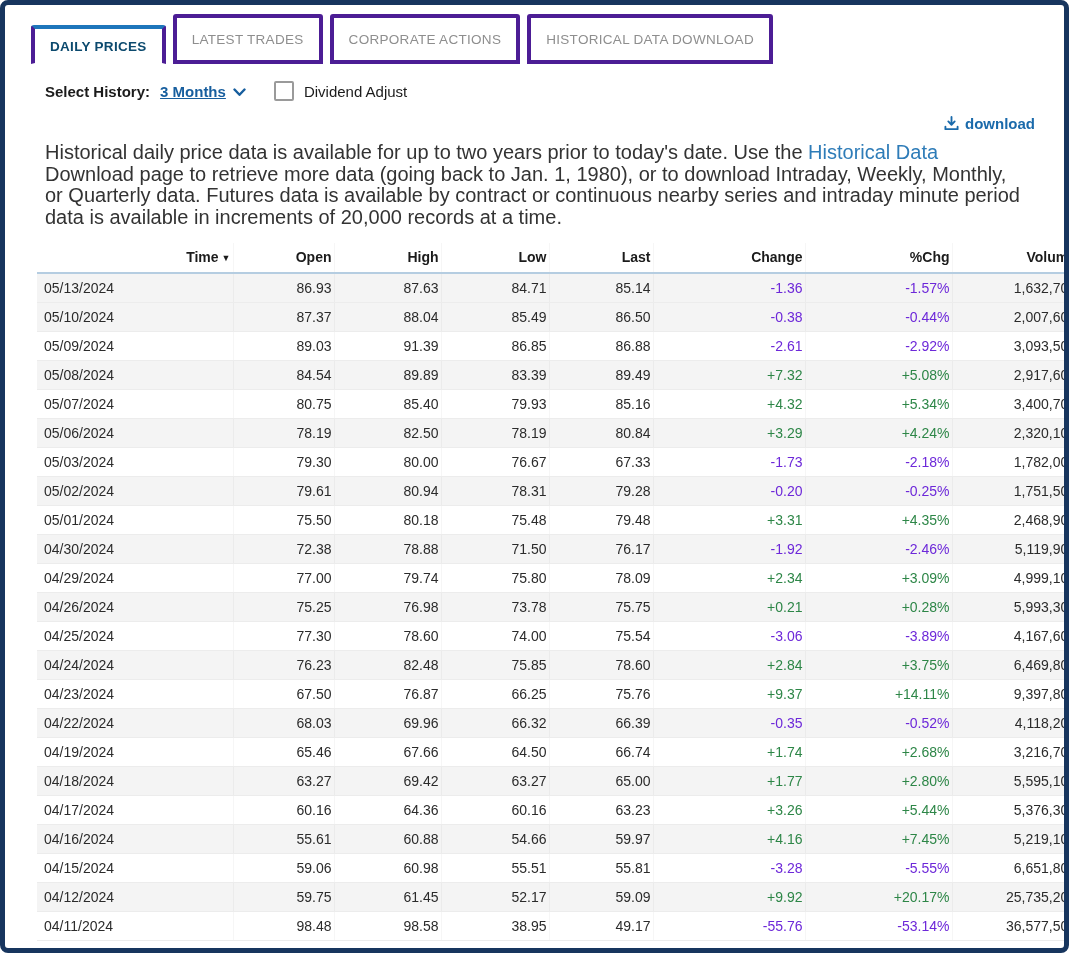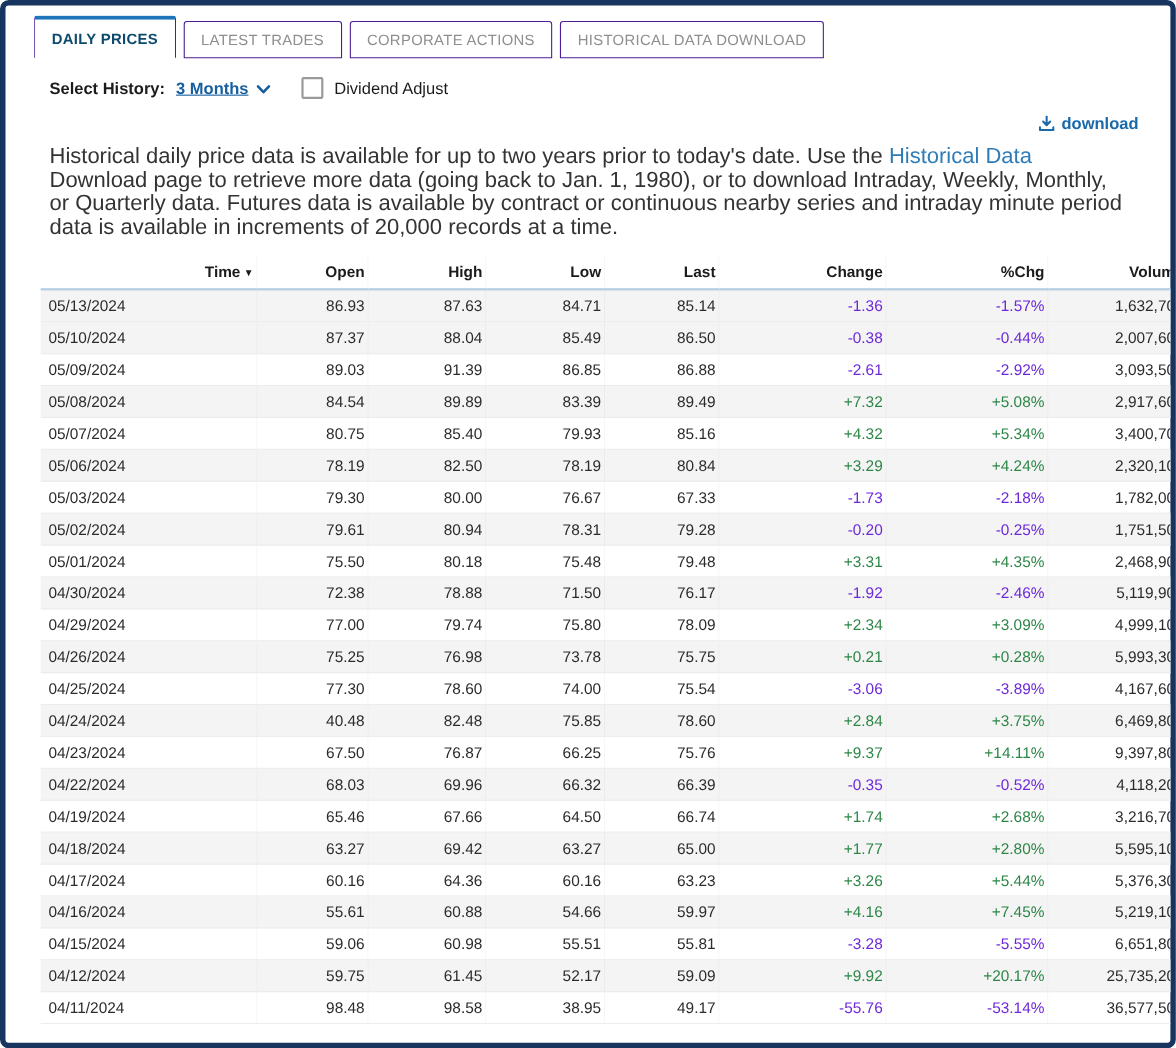--- a/index.html
+++ b/index.html
@@ -8,22 +8,22 @@
 
   .frame {
     width:1069px; height:953px;
     border:5px solid #17355e; border-radius:8px;
     background:#fff; overflow:hidden;
   }
 
   
   .tabs { display:flex; align-items:flex-end; gap:7px; padding:9px 0 0 26px; }
   .tab {
-    display:flex; align-items:center; height:34px; padding:0 15px;
-    border:1px solid #4c1d95; border-radius:3px 3px 0 0;
+    display:flex; align-items:center; height:50px; padding:0 15px;
+    border:4px solid #4c1d95; border-radius:3px 3px 0 0;
     font-size:13.5px; letter-spacing:.3px; color:#8e8e8e; background:#fff;
     white-space:nowrap; cursor:pointer;
   }
   .tab.active {
     height:39px; border-top:4px solid #1d76bb; border-bottom:1px solid #fff;
     color:#0c4a6e; font-weight:bold;
   }
 
   
   .controls { display:flex; align-items:center; margin:17px 0 0 40px; font-size:15px; }
@@ -265,21 +265,21 @@
           <td>77.30</td>
           <td>78.60</td>
           <td>74.00</td>
           <td>75.54</td>
           <td class="neg">-3.06</td>
           <td class="neg">-3.89%</td>
           <td>4,167,600</td>
         </tr>
         <tr class="shaded">
           <td class="c-time">04/24/2024</td>
-          <td>40.48</td>
+          <td>76.23</td>
           <td>82.48</td>
           <td>75.85</td>
           <td>78.60</td>
           <td class="pos">+2.84</td>
           <td class="pos">+3.75%</td>
           <td>6,469,800</td>
         </tr>
         <tr>
           <td class="c-time">04/23/2024</td>
           <td>67.50</td>

